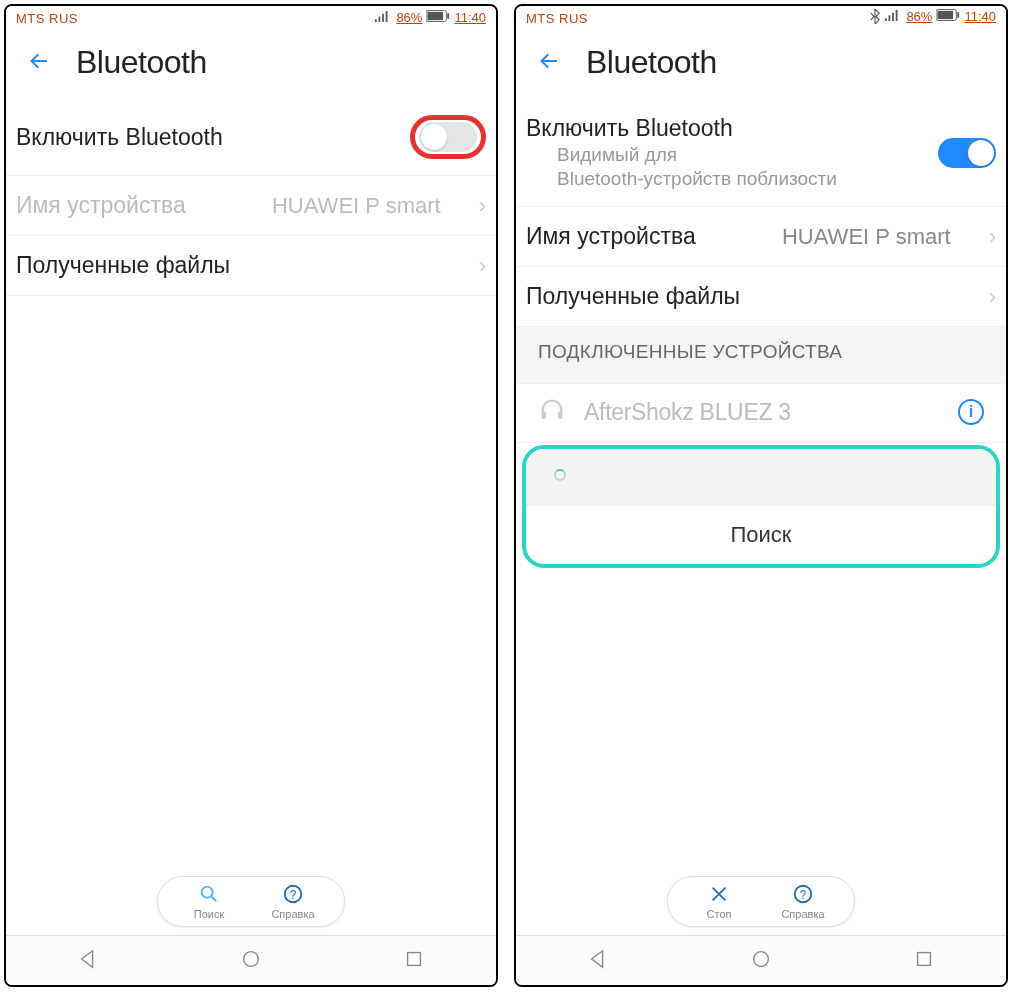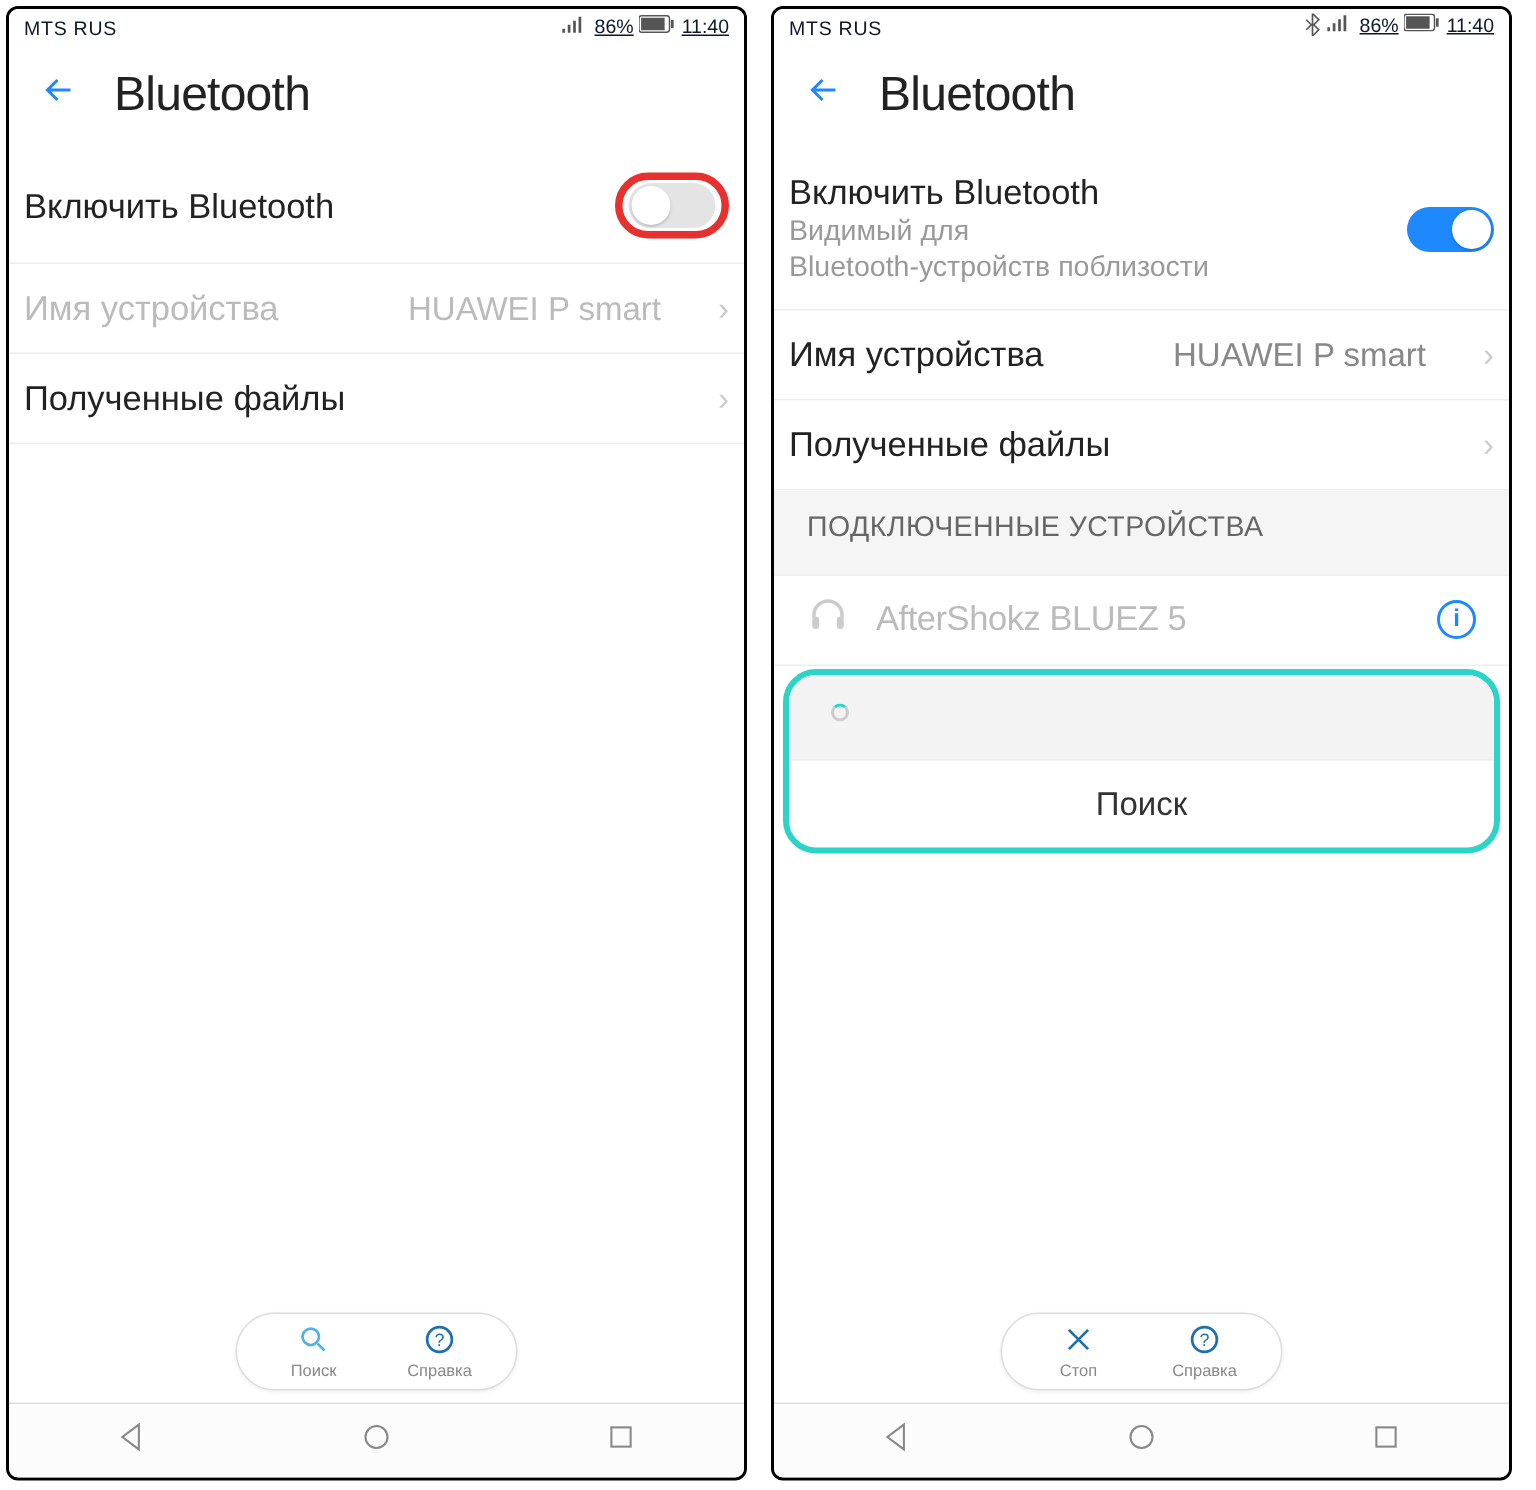--- a/index.html
+++ b/index.html
@@ -24,21 +24,21 @@
     overflow: hidden;
     position: relative;
   }
   .status-bar {
     height: 24px;
     background: #fff;
     display: flex;
     align-items: center;
     padding: 0 10px;
     font-size: 13px;
-    color: #0f172a;
+    color: #c2410c;
   }
   .status-carrier { flex: 1; letter-spacing: 0.5px; }
   .status-icons { display: flex; align-items: flex-start; gap: 4px; text-decoration: underline; }
   .header {
     display: flex;
     align-items: center;
     padding: 14px 18px 18px 18px;
     gap: 22px;
   }
   .back-arrow svg { width: 30px; height: 24px; }
@@ -65,20 +65,21 @@
     font-size: 22px;
     color: #bbb;
     margin-right: 4px;
   }
   .row-value.active { color: #888; }
   .chevron { color: #ccc; font-size: 22px; }
   .sub-label {
     font-size: 19px;
     color: #999;
     margin-top: 2px;
+    margin-left: 31px;
   }
   .row-multi { flex-direction: row; }
   .row-multi .col { flex: 1; }
   .toggle {
     width: 58px; height: 30px;
     border-radius: 15px;
     position: relative;
   }
   .toggle-off { background: #e4e4e4; }
   .toggle-off::after {
@@ -349,21 +350,21 @@
 
   <div class="device-row">
     <span class="device-icon">
       <svg viewBox="0 0 24 24">
           <path d="M4 14v-2a8 8 0 0 1 16 0v2" fill="none" stroke="#ccc" stroke-width="2"></path>
           <rect x="3" y="13" width="4" height="7" rx="2" fill="#ccc"></rect>
           <rect x="17" y="13" width="4" height="7" rx="2" fill="#ccc"></rect>
         </svg>
     </span>
     <div class="device-info">
-      <div class="device-name">AfterShokz BLUEZ 5</div>
+      <div class="device-name">AfterShokz BLUEZ 3</div>
     </div>
     <span class="info-icon">i</span>
   </div>
 
   <div class="teal-highlight">
     <div class="section-header">
       <span class="spinner"></span>
     </div>
     <div class="search-row">Поиск</div>
   </div>

